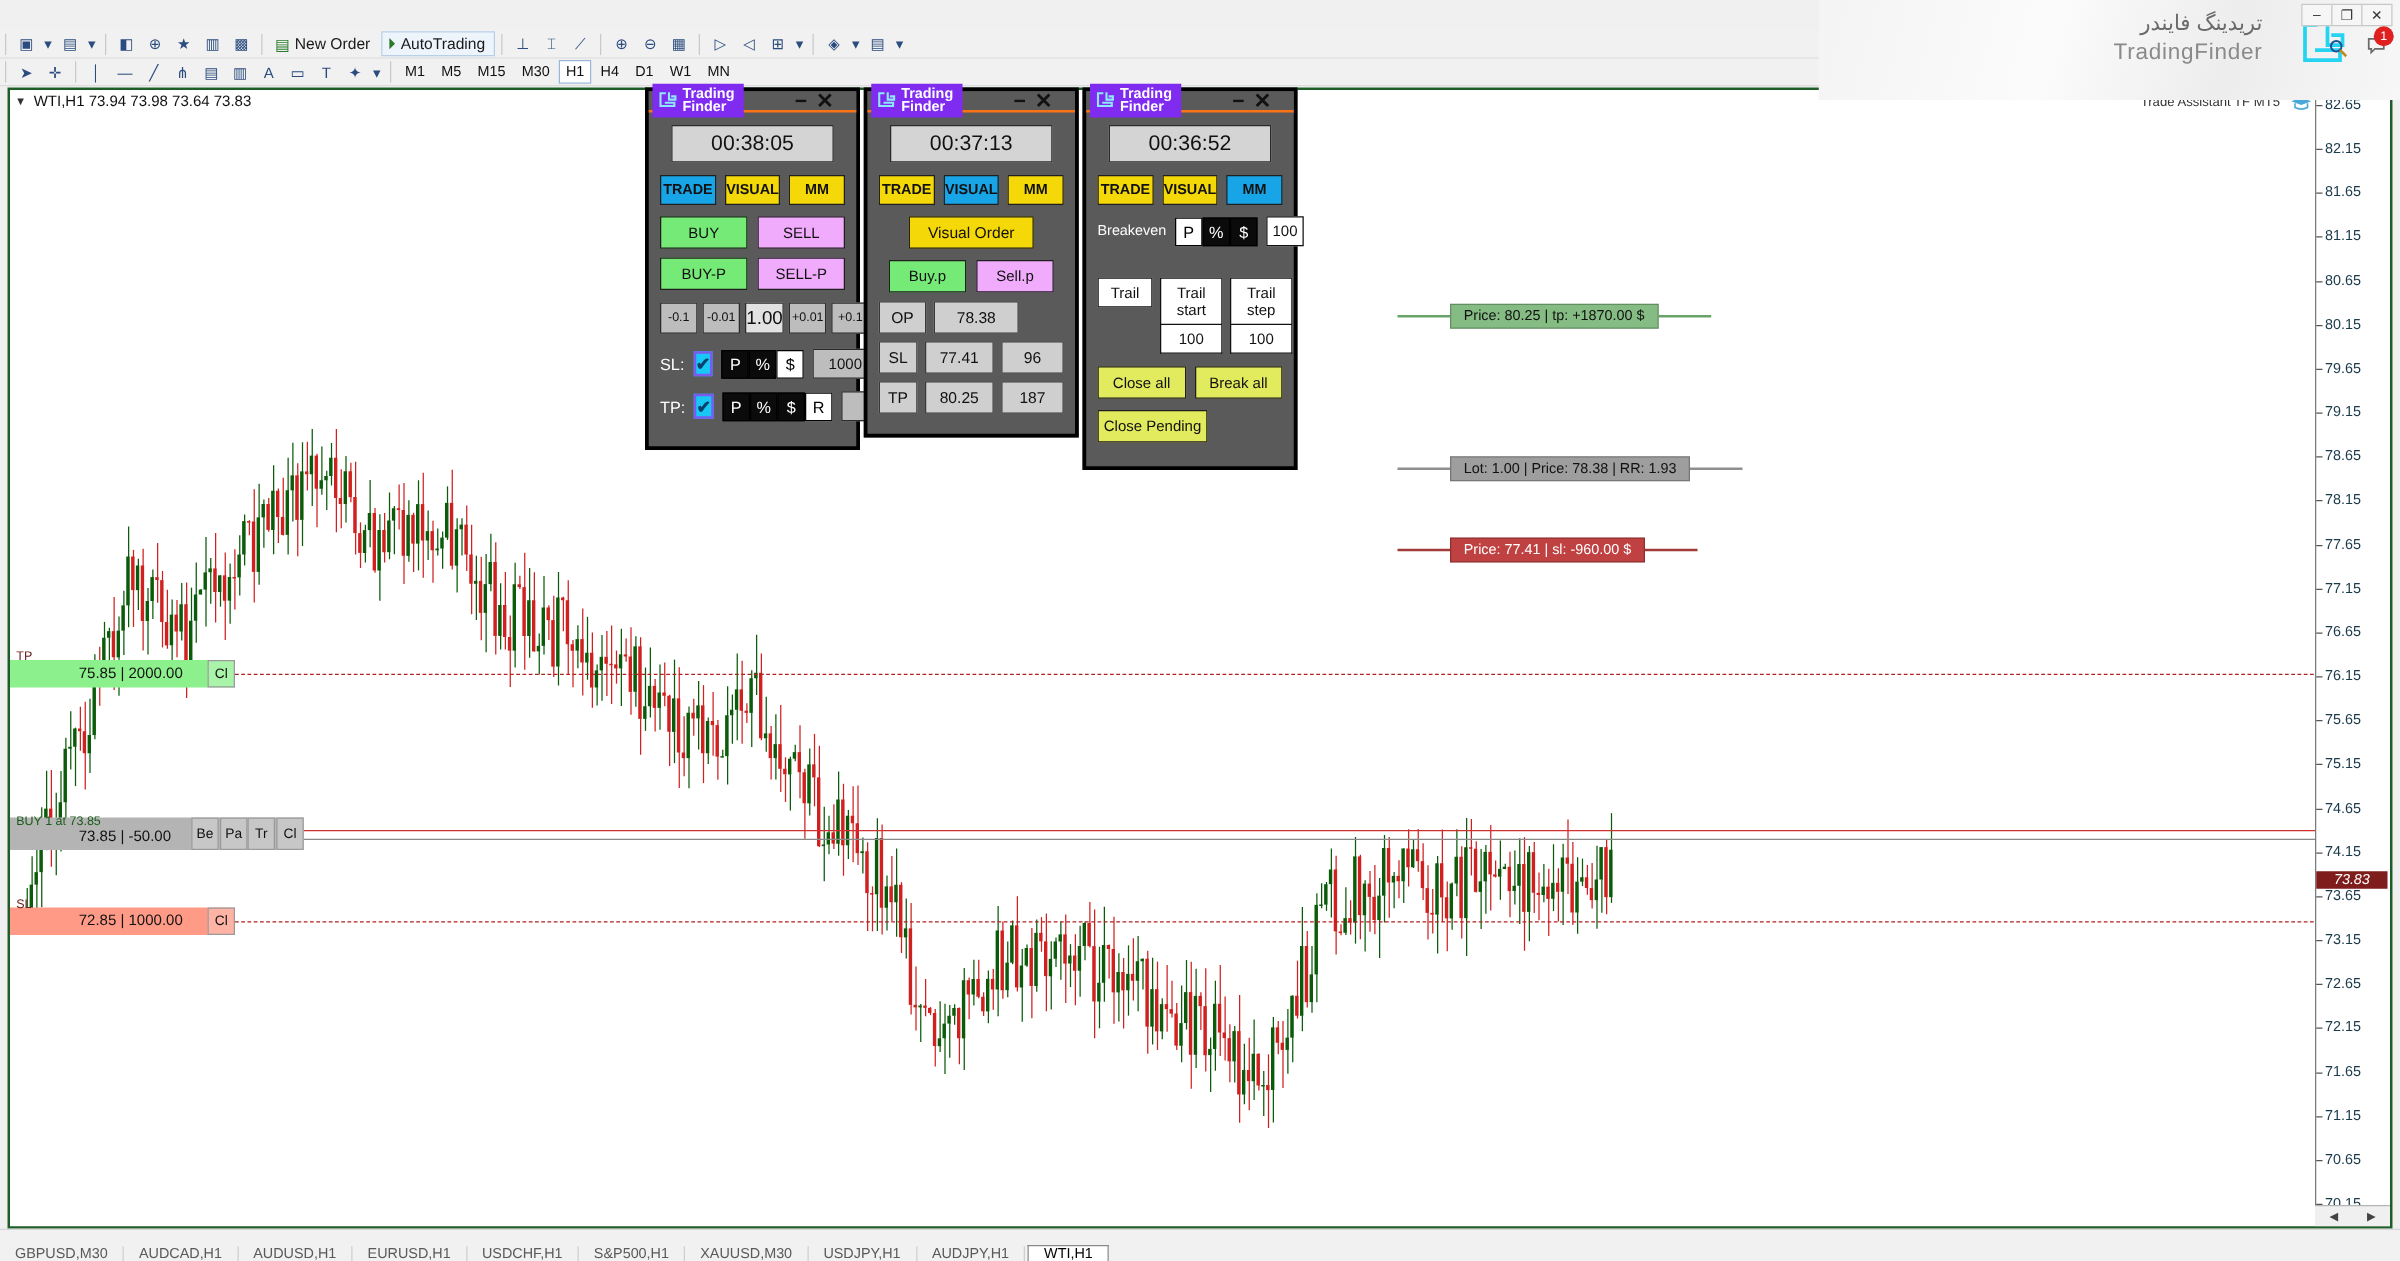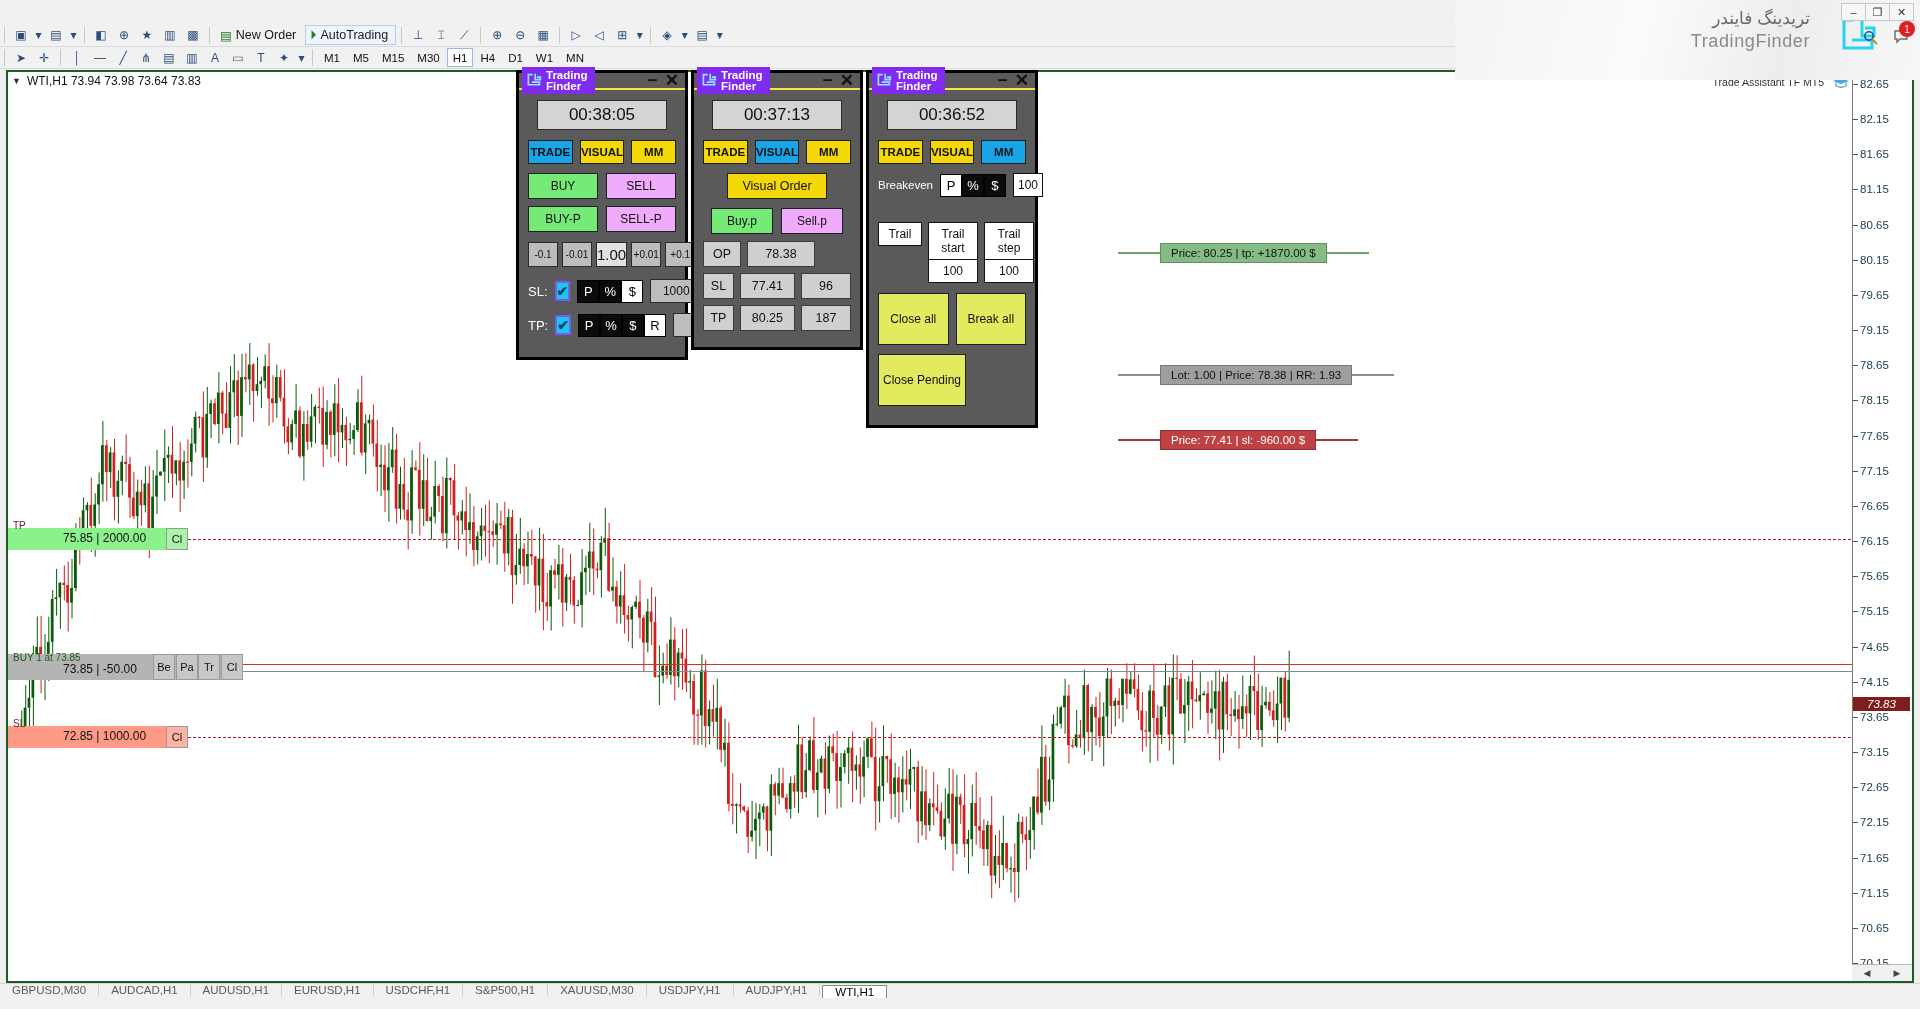--- a/index.html
+++ b/index.html
@@ -131,21 +131,21 @@
     border: 1px solid rgba(0,0,0,.25);
   }
 
   
   .tfpanel {
     position: absolute; background: #5a5a5a; border: 3px solid #000; z-index: 20;
     font-family: "Liberation Sans", sans-serif;
   }
   .tfhead {
     height: 17px; background: #5a5a5a; display: flex; align-items: center;
-    justify-content: space-between; padding: 0 6px 0 3px; border-bottom: 2px solid #fde047;
+    justify-content: space-between; padding: 0 18px 0 3px; border-bottom: 2px solid #f97316;
   }
   .tflogo {
     background: #7f2bf0; display: flex; align-items: center; gap: 4px;
     padding: 2px 7px 2px 3px; height: 27px;
   }
   .tflogo .mark { width: 17px; height: 17px; }
   .tflogo .txt { color: #fff; font-size: 11.5px; line-height: 11px; font-weight: bold; }
   .tfwc { display: flex; align-items: center; gap: 7px; color: #111; font-size: 17px; font-weight: bold; }
   .tfbody { padding: 8px 9px 10px; }
 
@@ -215,27 +215,27 @@
   .bevenrow { display: flex; align-items: center; gap: 7px; margin-bottom: 10px; }
   .bevenlbl { font-size: 11.5px; color: #fff; }
   .whitebox {
     background: #fff; border: 1px solid #111; font-size: 12px; color: #111;
     padding: 4px 4px; text-align: center;
   }
   .trailrow { display: flex; gap: 6px; margin-bottom: 10px; align-items: flex-start; }
   .trailcol { display: flex; flex-direction: column; margin-top: 15px; }
   .closebtn {
     background: #e2ea5e; border: 1px solid #1f1f1f; font-size: 12px; color: #111;
-    padding: 18px 0; text-align: center;
+    padding: 5px 0; text-align: center;
   }
 
   
   .tabbar {
     position: absolute; left: 0; bottom: 0; width: 1920px; height: 26px;
-    background: #f1f1f1; display: flex; align-items: flex-start; border-top: 1px solid #d6d6d6;
+    background: #f1f1f1; display: flex; align-items: flex-end; border-top: 1px solid #d6d6d6;
   }
   .tabitem {
     display: flex; align-items: center; padding: 0 12px; font-size: 11.5px; color: #5a5a5a;
     border-right: 1px solid #cfcfcf;
   }
   .tabitem.active {
     background: #fff; color: #000; border: 1px solid #8a8a8a; border-bottom: none;
     margin: 1px 0 0 2px;
   }
 </style>

